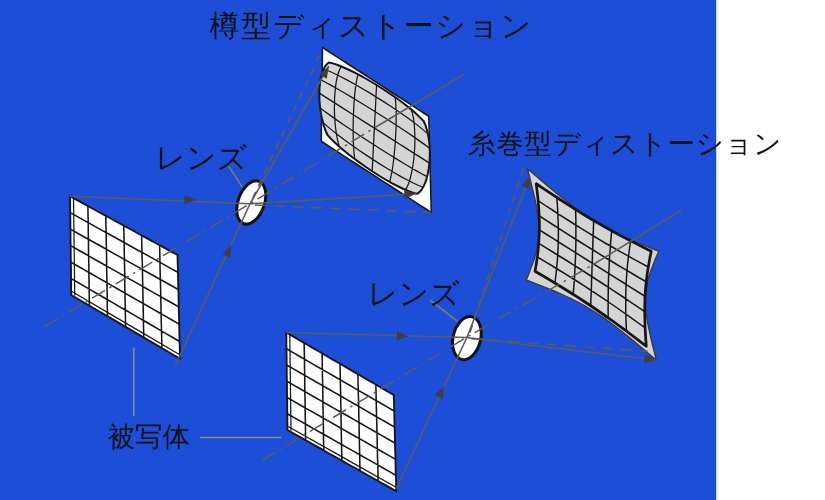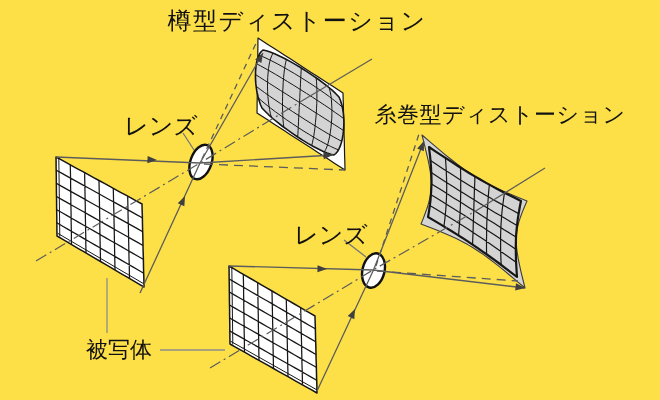--- a/index.html
+++ b/index.html
@@ -1,16 +1,16 @@
 <!DOCTYPE html>
 <html><head>
 <meta charset="utf-8">
 <style>
   html,body{margin:0;padding:0;background:#ffffff;width:660px;height:400px;overflow:hidden;}
-  .stage{position:relative;width:660px;height:400px;background:#fde047;}
+  .stage{position:relative;width:573px;height:400px;background:#1d4ed8;}
   svg{position:absolute;left:0;top:0;display:block;}
   .t{fill:#111111;text-anchor:middle;
      font-family:"DejaVu Sans","Liberation Sans",sans-serif;}
   .title1{font-size:24px;letter-spacing:1.5px;}
   .title2{font-size:22px;letter-spacing:0.5px;}
   .lens-label{font-size:24px;}
   .subject-label{font-size:22px;}
 </style>
 </head>
 <body>

